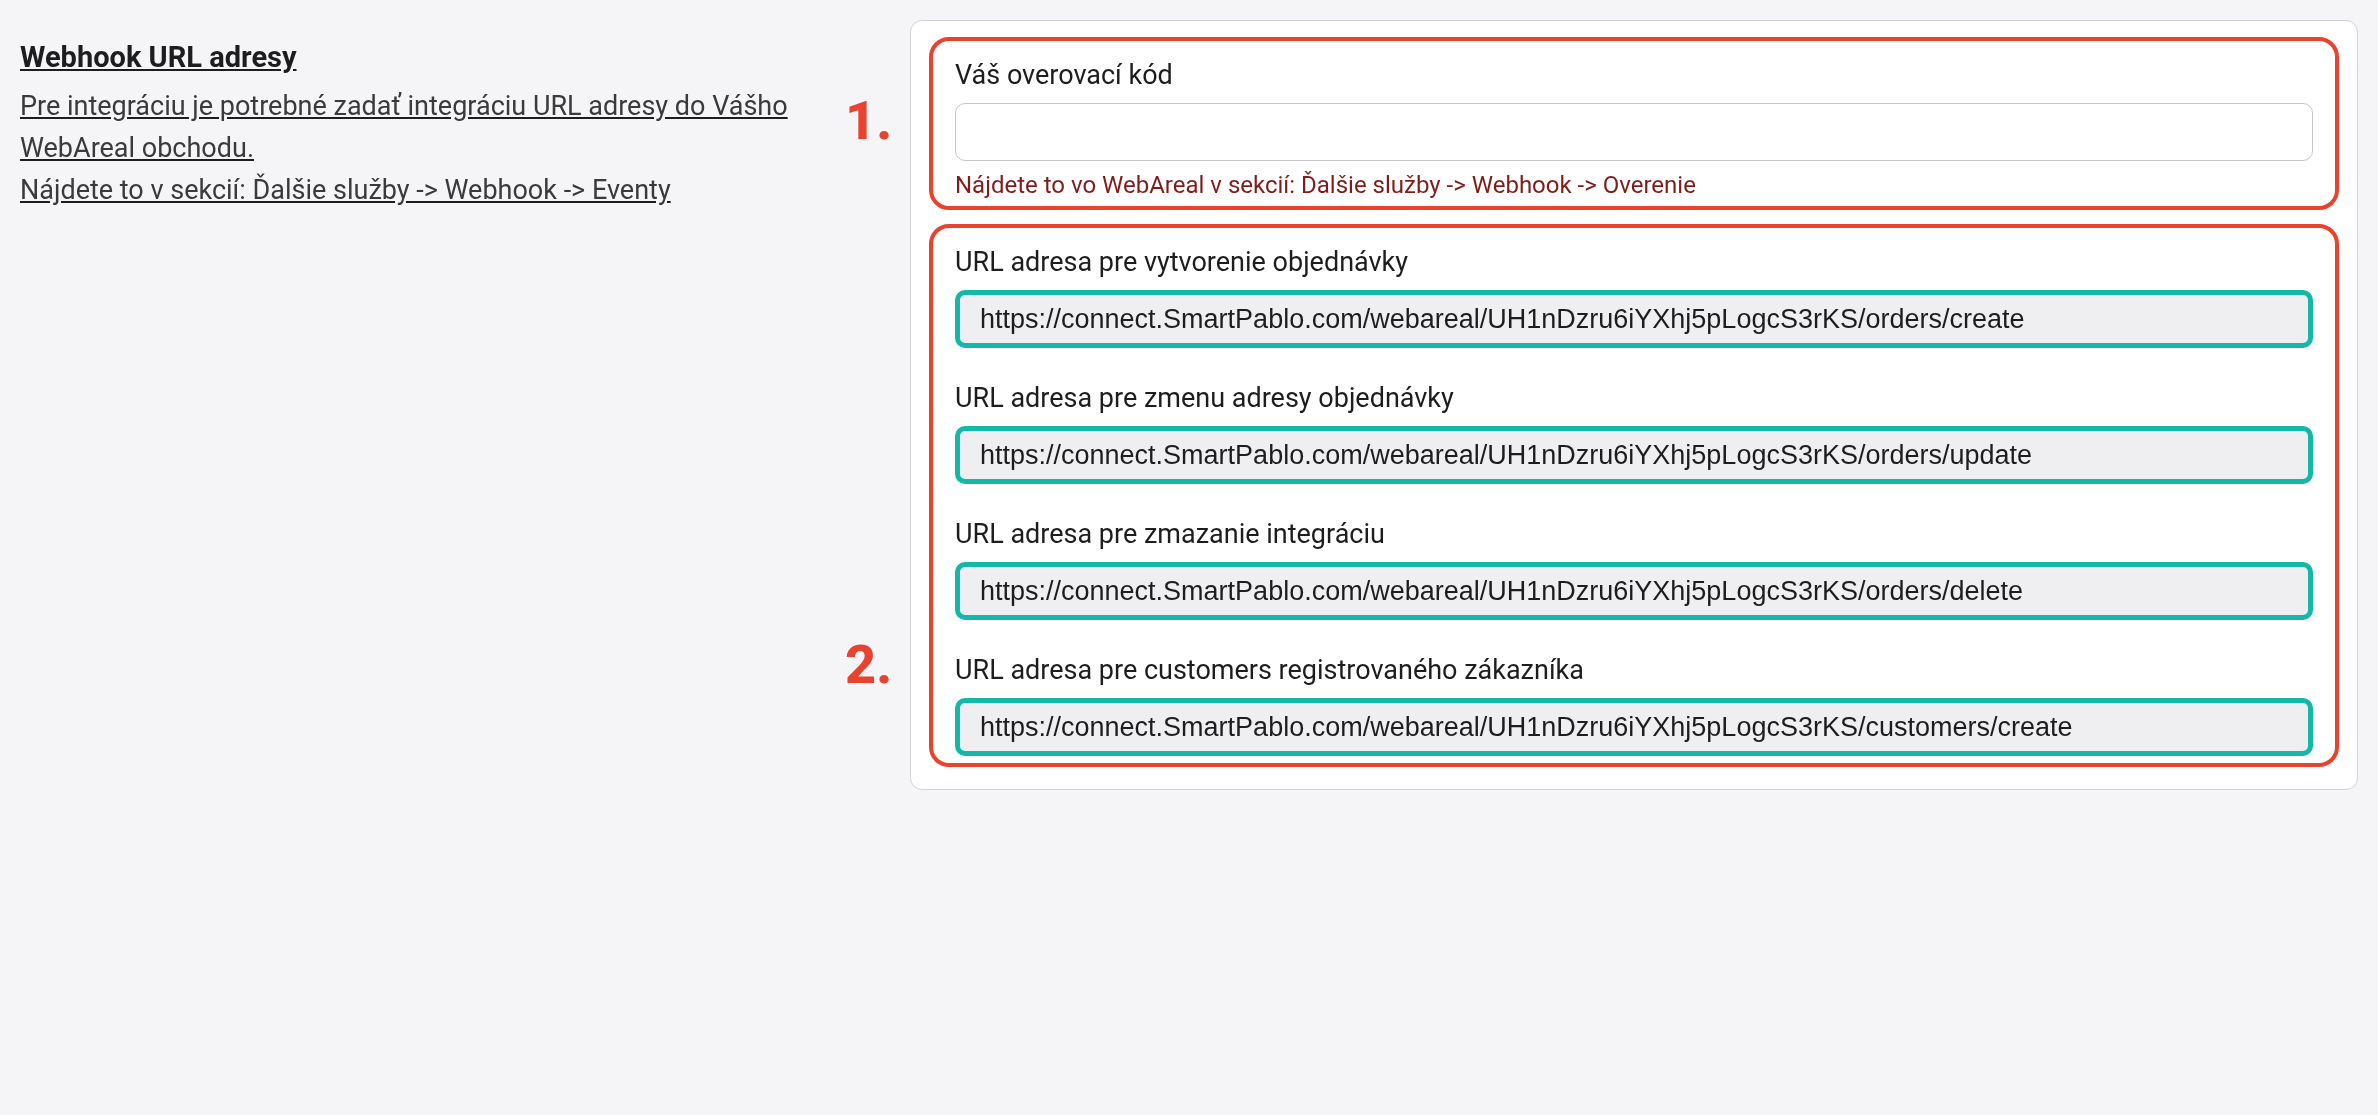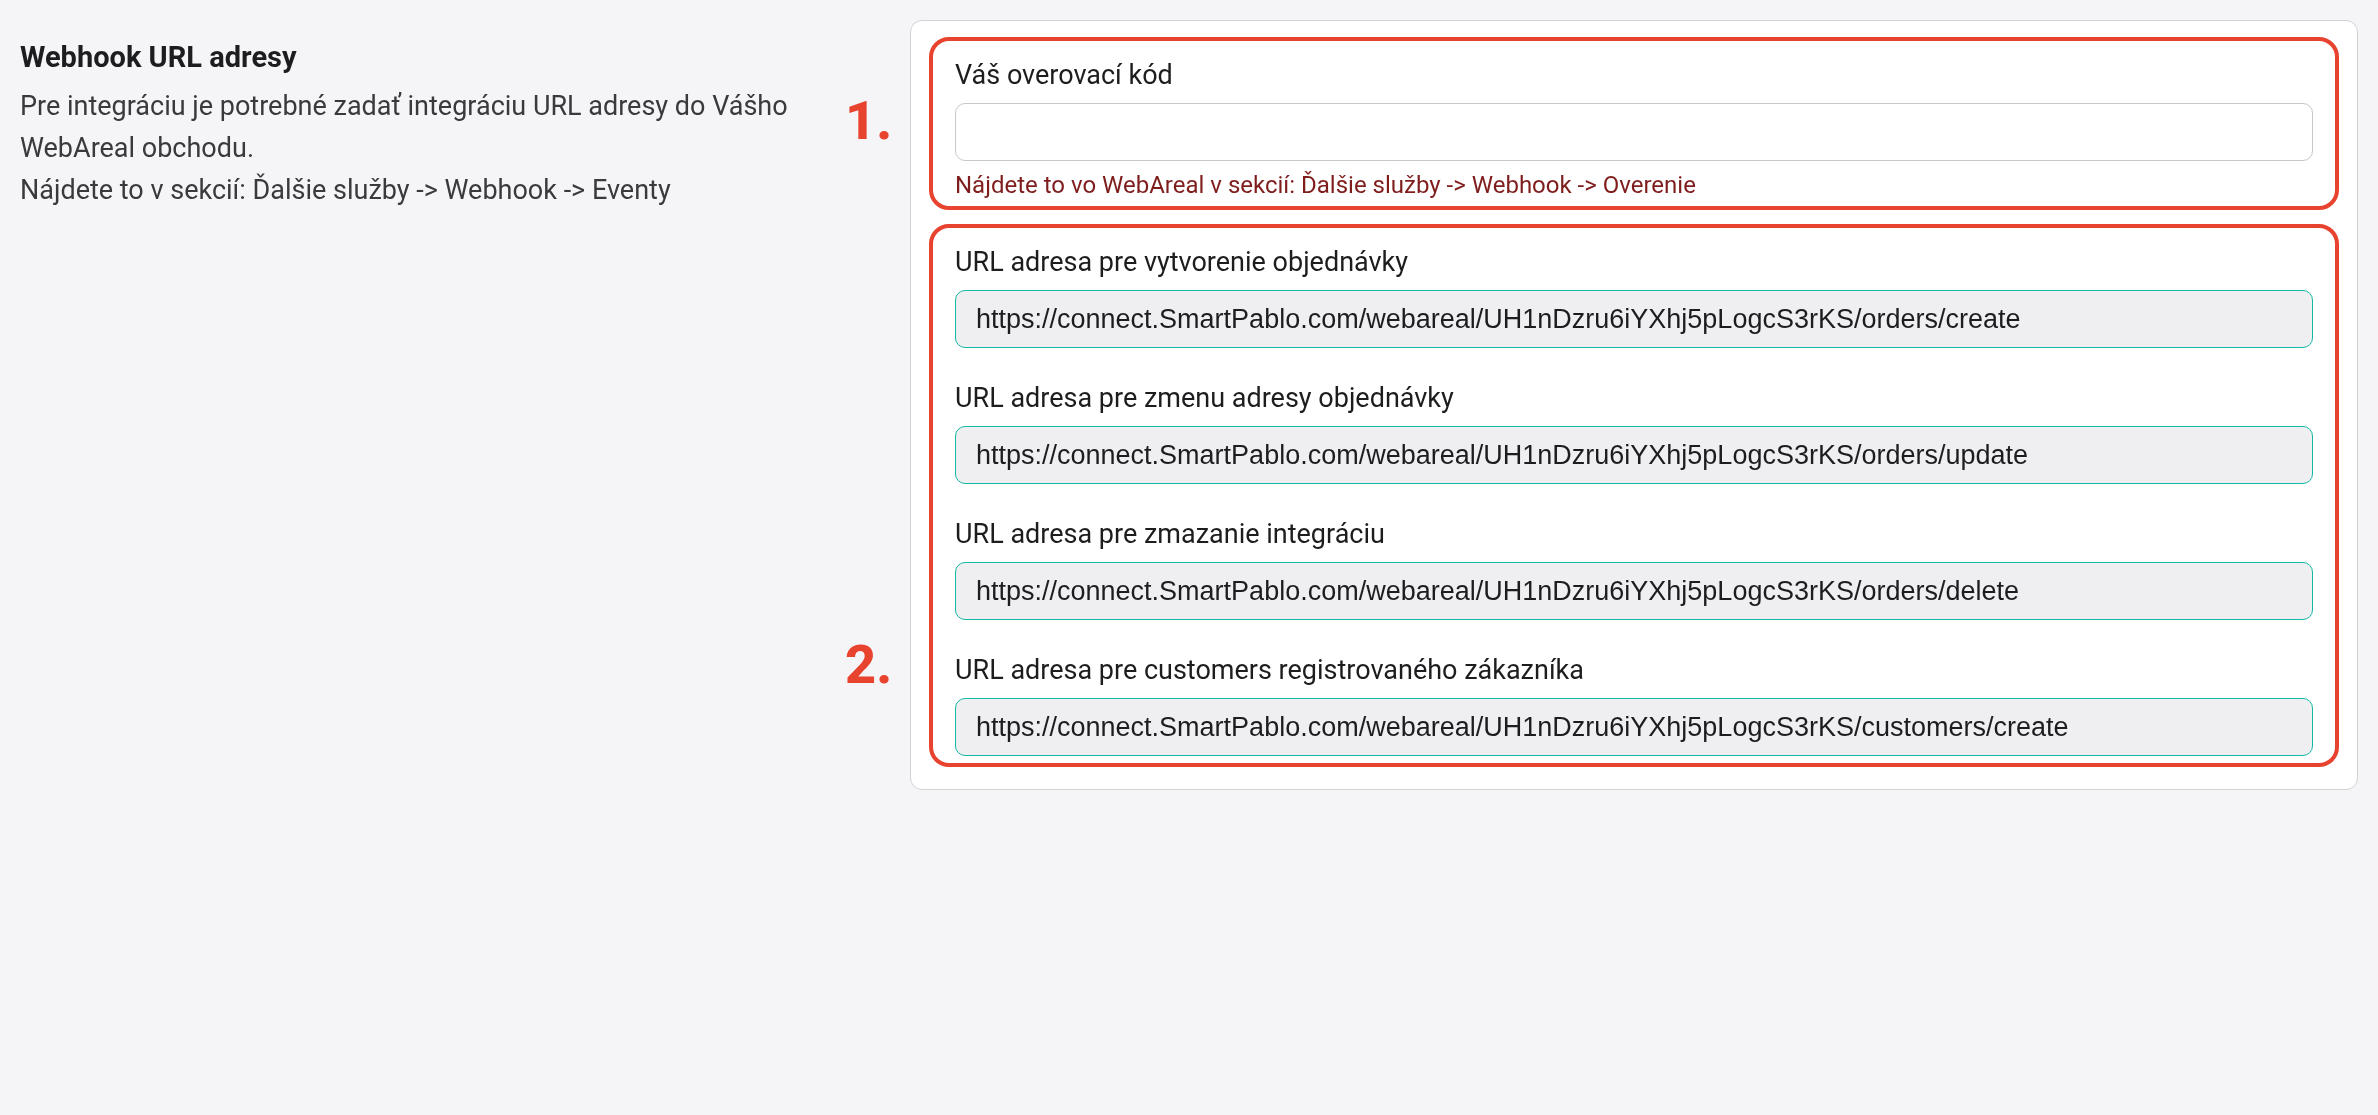--- a/index.html
+++ b/index.html
@@ -16,20 +16,21 @@
       padding: 20px;
     }
     .container {
       display: flex;
       gap: 30px;
       align-items: flex-start;
     }
     .left-panel {
       flex: 0 0 860px;
       padding-top: 20px;
+      text-decoration: underline;
     }
     .left-title {
       font-size: 29px;
       font-weight: 700;
       color: #1d1d1f;
       margin-bottom: 12px;
     }
     .left-desc {
       font-size: 27px;
       font-weight: 400;
@@ -81,21 +82,21 @@
       border-radius: 10px;
       background: #ffffff;
       color: #1d1d1f;
       outline: none;
     }
     .input-readonly {
       width: 100%;
       height: 58px;
       font-size: 27px;
       padding: 12px 20px;
-      border: 1px solid #14b8a6;
+      border: 5px solid #14b8a6;
       border-radius: 10px;
       background: #efeff1;
       color: #1d1d1f;
       outline: none;
       line-height: 34px;
       white-space: nowrap;
       overflow: hidden;
       text-overflow: ellipsis;
     }
     .url-group {

